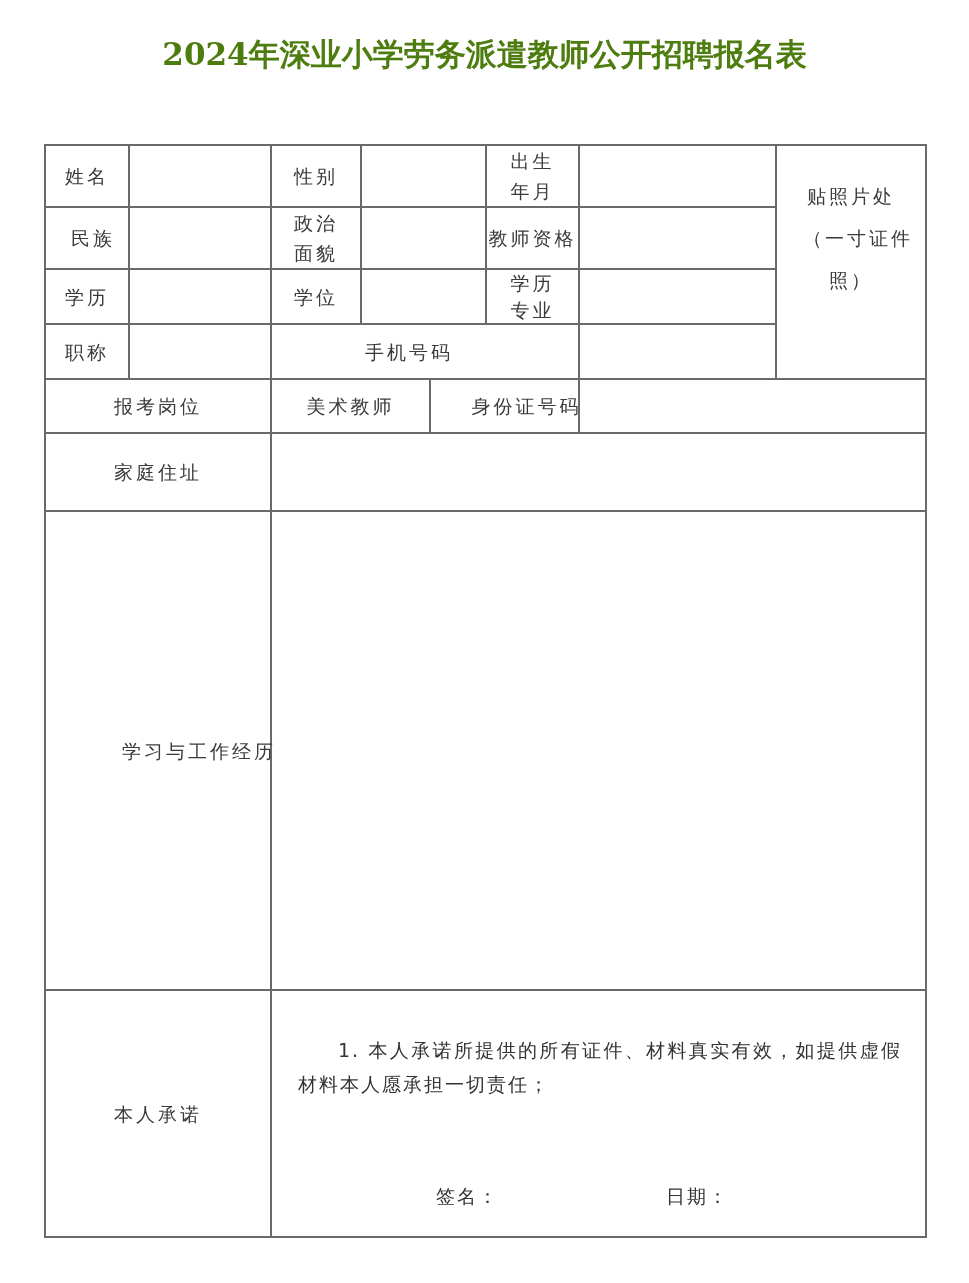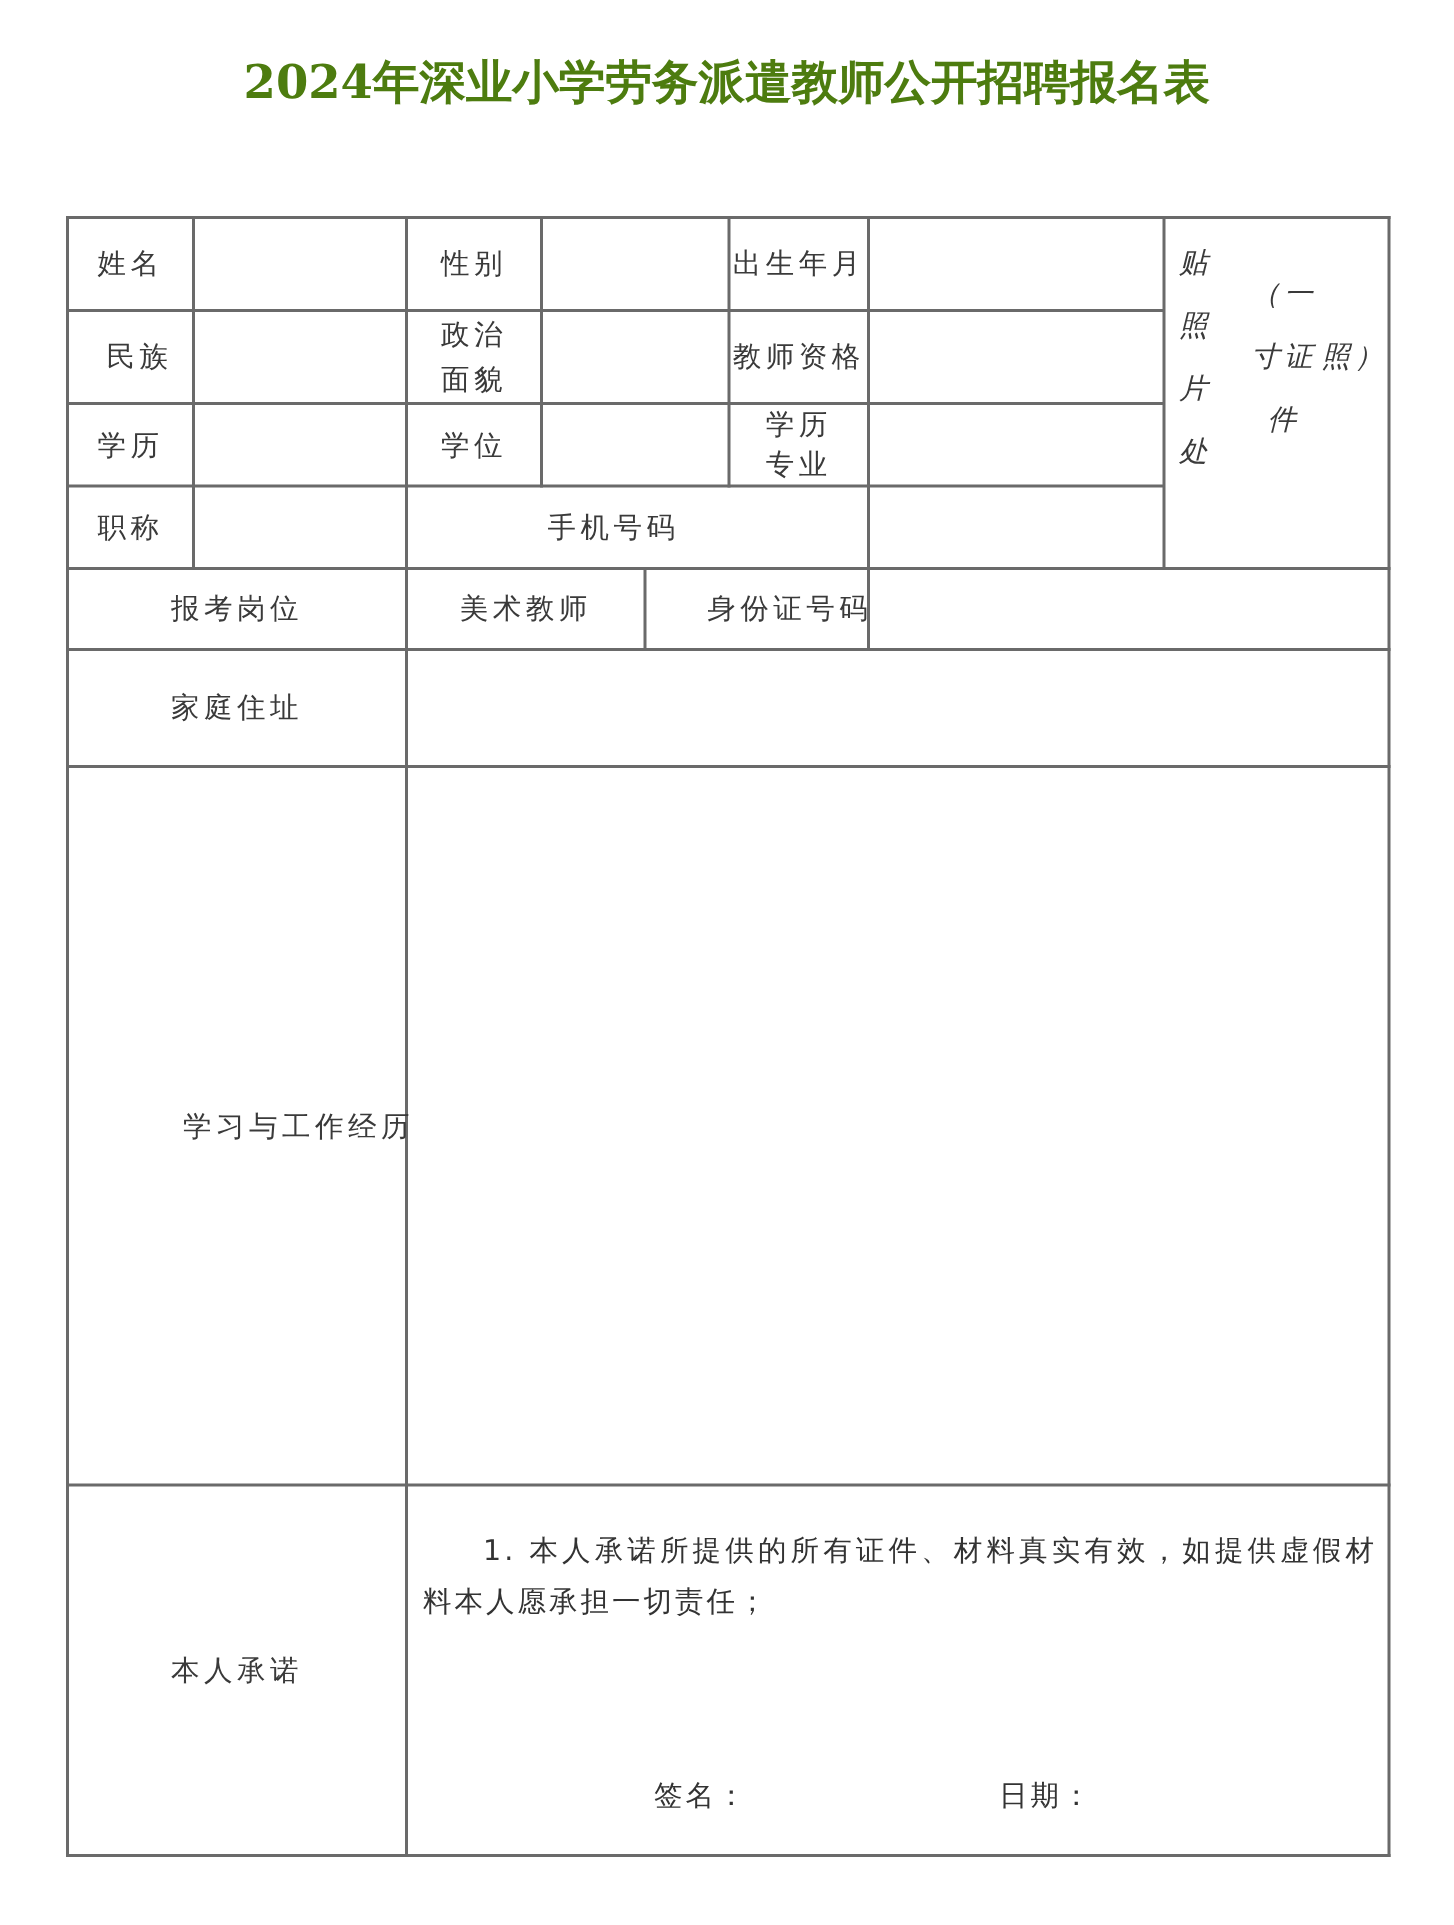--- a/index.html
+++ b/index.html
@@ -7,21 +7,21 @@
          font-family:"DejaVu Sans", sans-serif; color:#333; }
   .title { position:absolute; left:0; top:34px; width:969px; text-align:center;
            font-family:"DejaVu Serif", serif; font-weight:bold; font-size:31px; color:#4d7c0f; letter-spacing:0px; }
   .cell { position:absolute; box-sizing:border-box; display:flex; align-items:center; justify-content:center;
           text-align:center; font-size:19px; color:#3a3a3a; letter-spacing:3px; line-height:30px; }
   .line { position:absolute; background:#6a6a6a; }
   .h { height:2px; }
   .v { width:2px; }
   .promise { position:absolute; left:282px; top:1017px; width:636px; font-size:19px; line-height:34px;
              color:#333; letter-spacing:2px; text-align:justify; }
-  .promise p { margin:0; text-indent:40px; }
+  .promise p { margin:16px; text-indent:40px; }
   .sig { position:absolute; top:1184px; font-size:19px; color:#333; letter-spacing:2px; }
 </style>
 </head>
 <body>
 
 <div class="title">2024年深业小学劳务派遣教师公开招聘报名表</div>
 
 <div>
 
   <div class="line h" style="left:44px; top:144px; width:883px;"></div>
@@ -43,27 +43,27 @@
   <div class="line v" style="left:485px; top:144px; height:181px;"></div>
   <div class="line v" style="left:578px; top:144px; height:290px;"></div>
   <div class="line v" style="left:775px; top:144px; height:236px;"></div>
   <div class="line v" style="left:429px; top:378px; height:56px;"></div>
 </div>
 
 <div class="cell" style="left:44px; top:144px; width:86px; height:64px;">姓名</div>
 <div class="cell" style="left:130px; top:146px; width:140px; height:60px;"></div>
 <div class="cell" style="left:270px; top:144px; width:92px; height:64px;">性别</div>
 <div class="cell" style="left:362px; top:146px; width:123px; height:60px;"></div>
-<div class="cell" style="left:485px; top:144px; width:95px; height:64px; flex-direction:row;">
+<div class="cell" style="left:485px; top:144px; width:95px; height:64px; flex-direction:column;">
   <span>出生</span>
   <span>年月</span>
 </div>
 <div class="cell" style="left:580px; top:146px; width:195px; height:60px;"></div>
 
-<div class="cell" style="left:777px; top:146px; width:148px; height:184px; flex-direction:row; line-height:42px;font-style:italic;">
+<div class="cell" style="left:777px; top:146px; width:148px; height:184px; flex-direction:column; line-height:42px;">
   <span>贴照片处</span>
   <span style="margin-left:14px;">（一寸证件</span>
   <span>照）</span>
 </div>
 
 <div class="cell" style="left:44px; top:206px; width:86px; height:64px;padding-left:12px;">民族</div>
 <div class="cell" style="left:130px; top:208px; width:140px; height:60px;"></div>
 <div class="cell" style="left:270px; top:206px; width:92px; height:64px; flex-direction:column;">
   <span>政治</span>
   <span>面貌</span>

